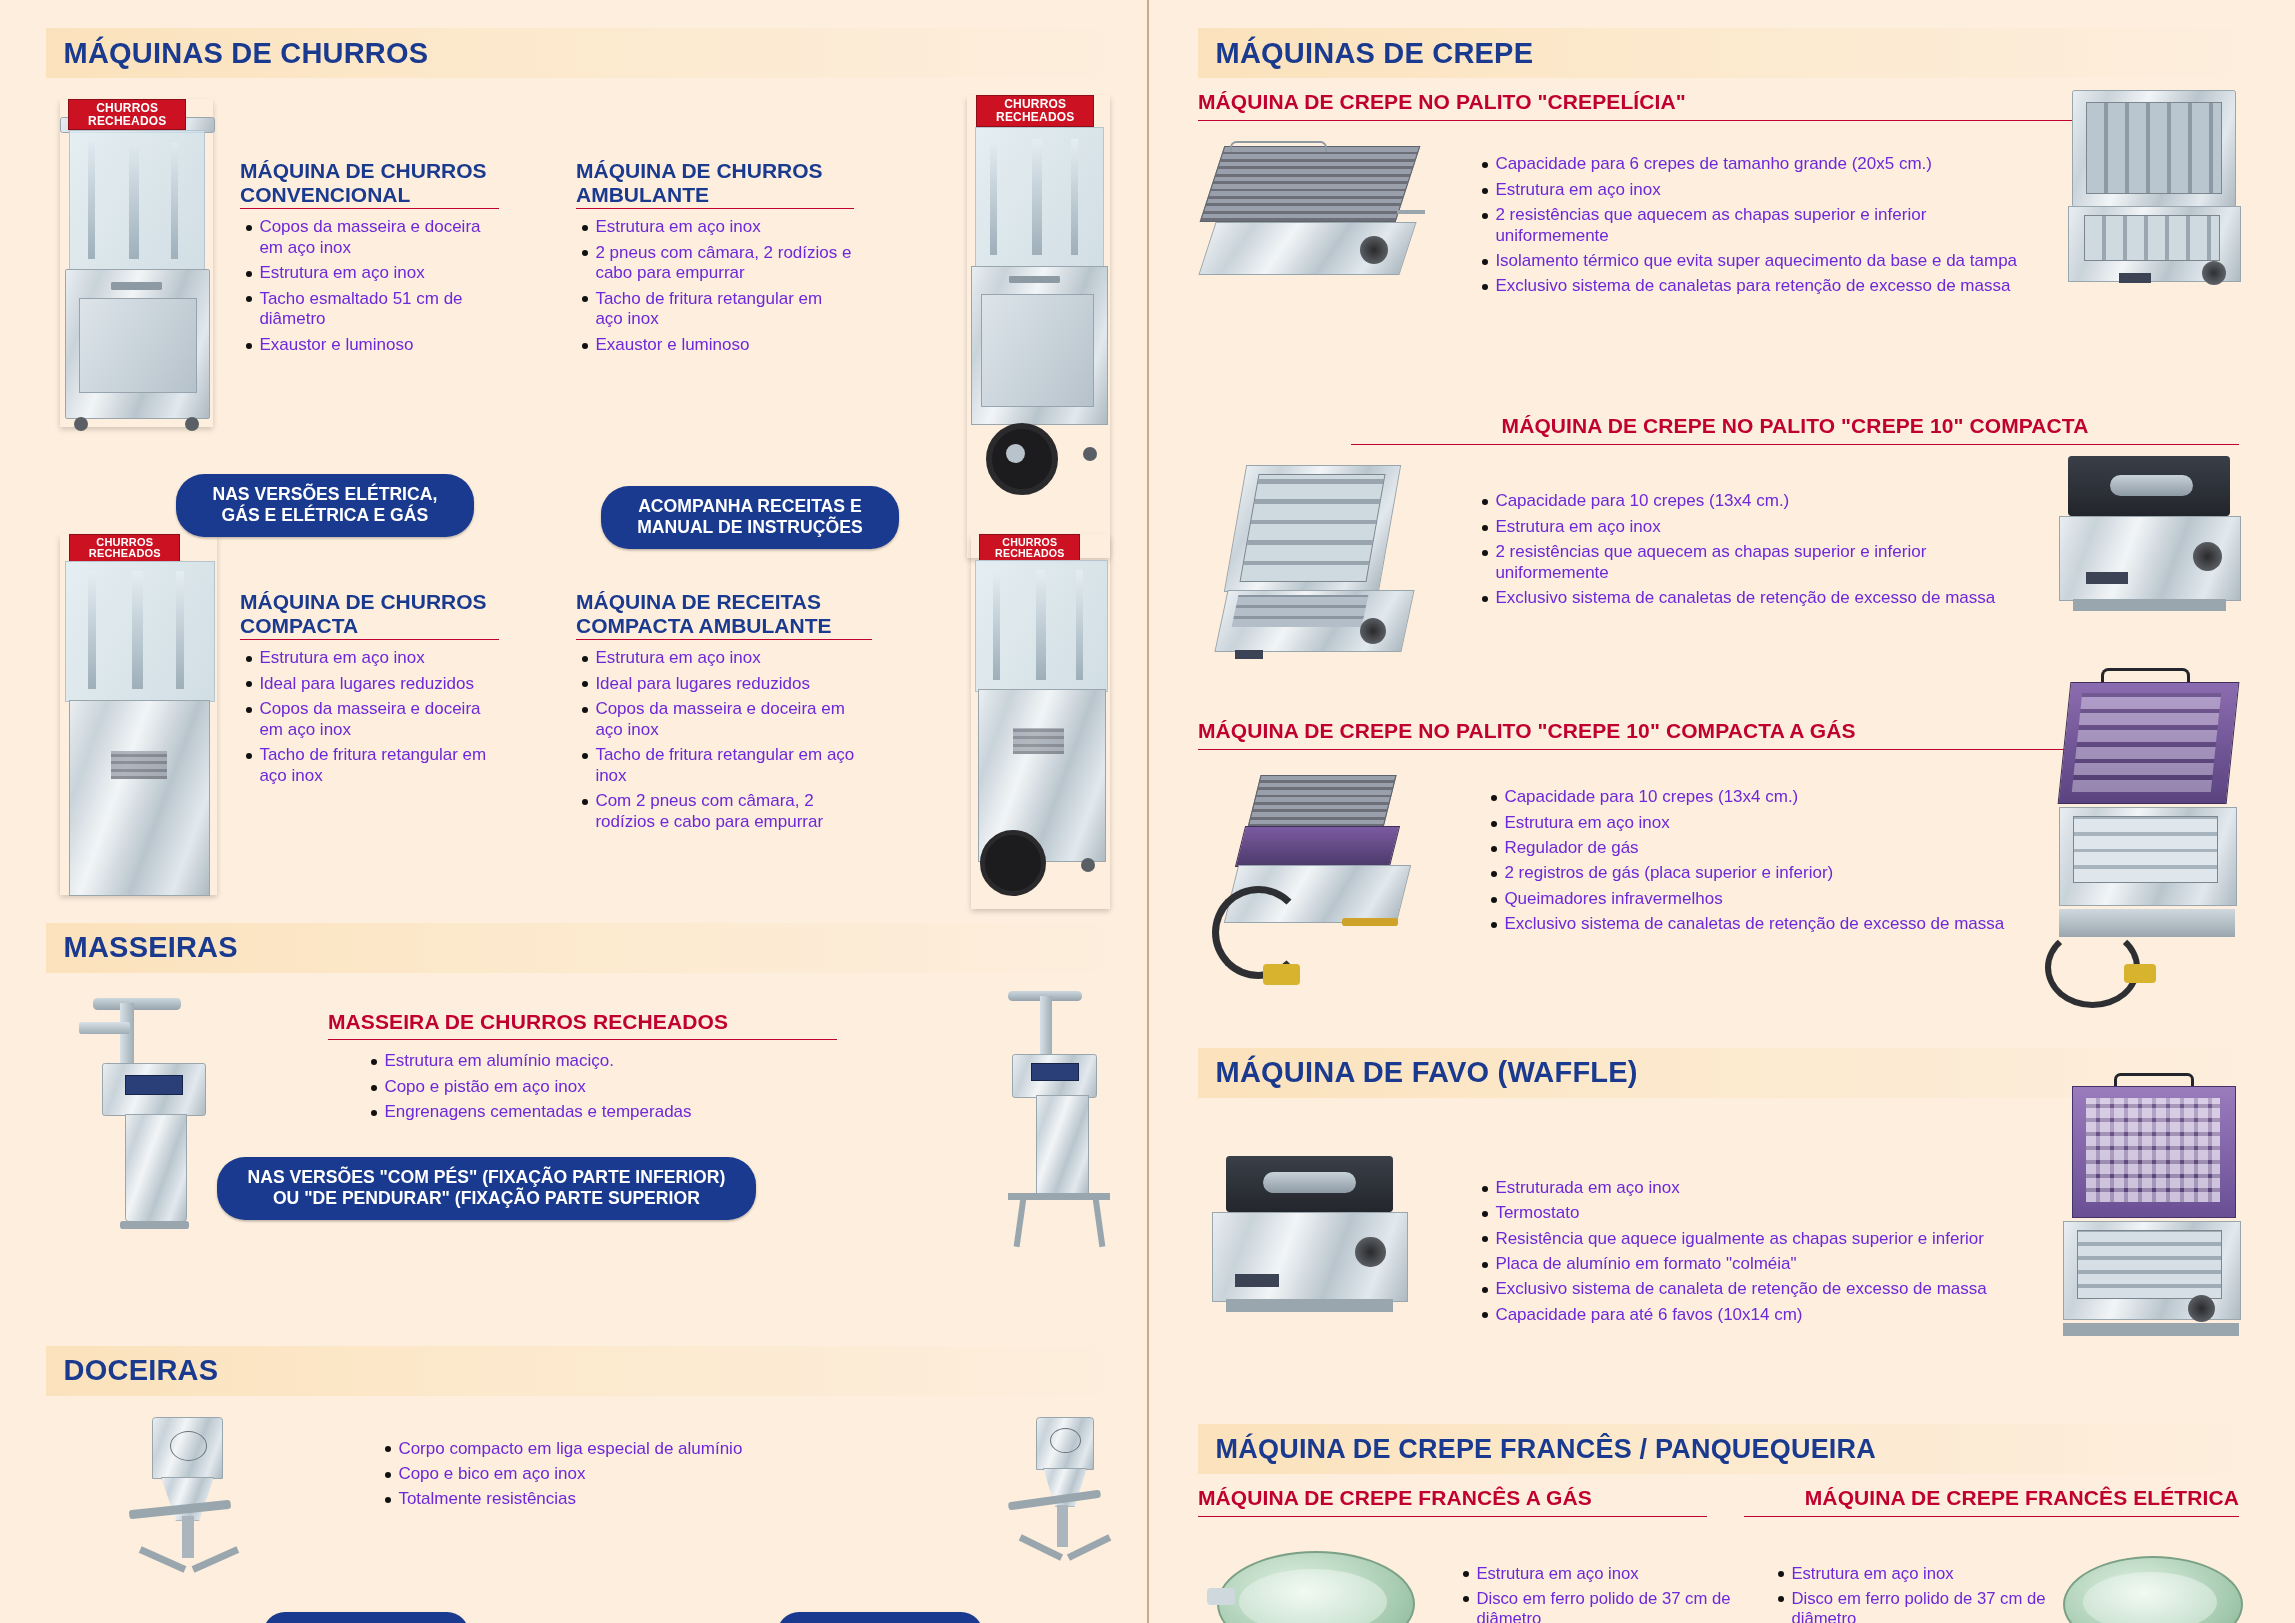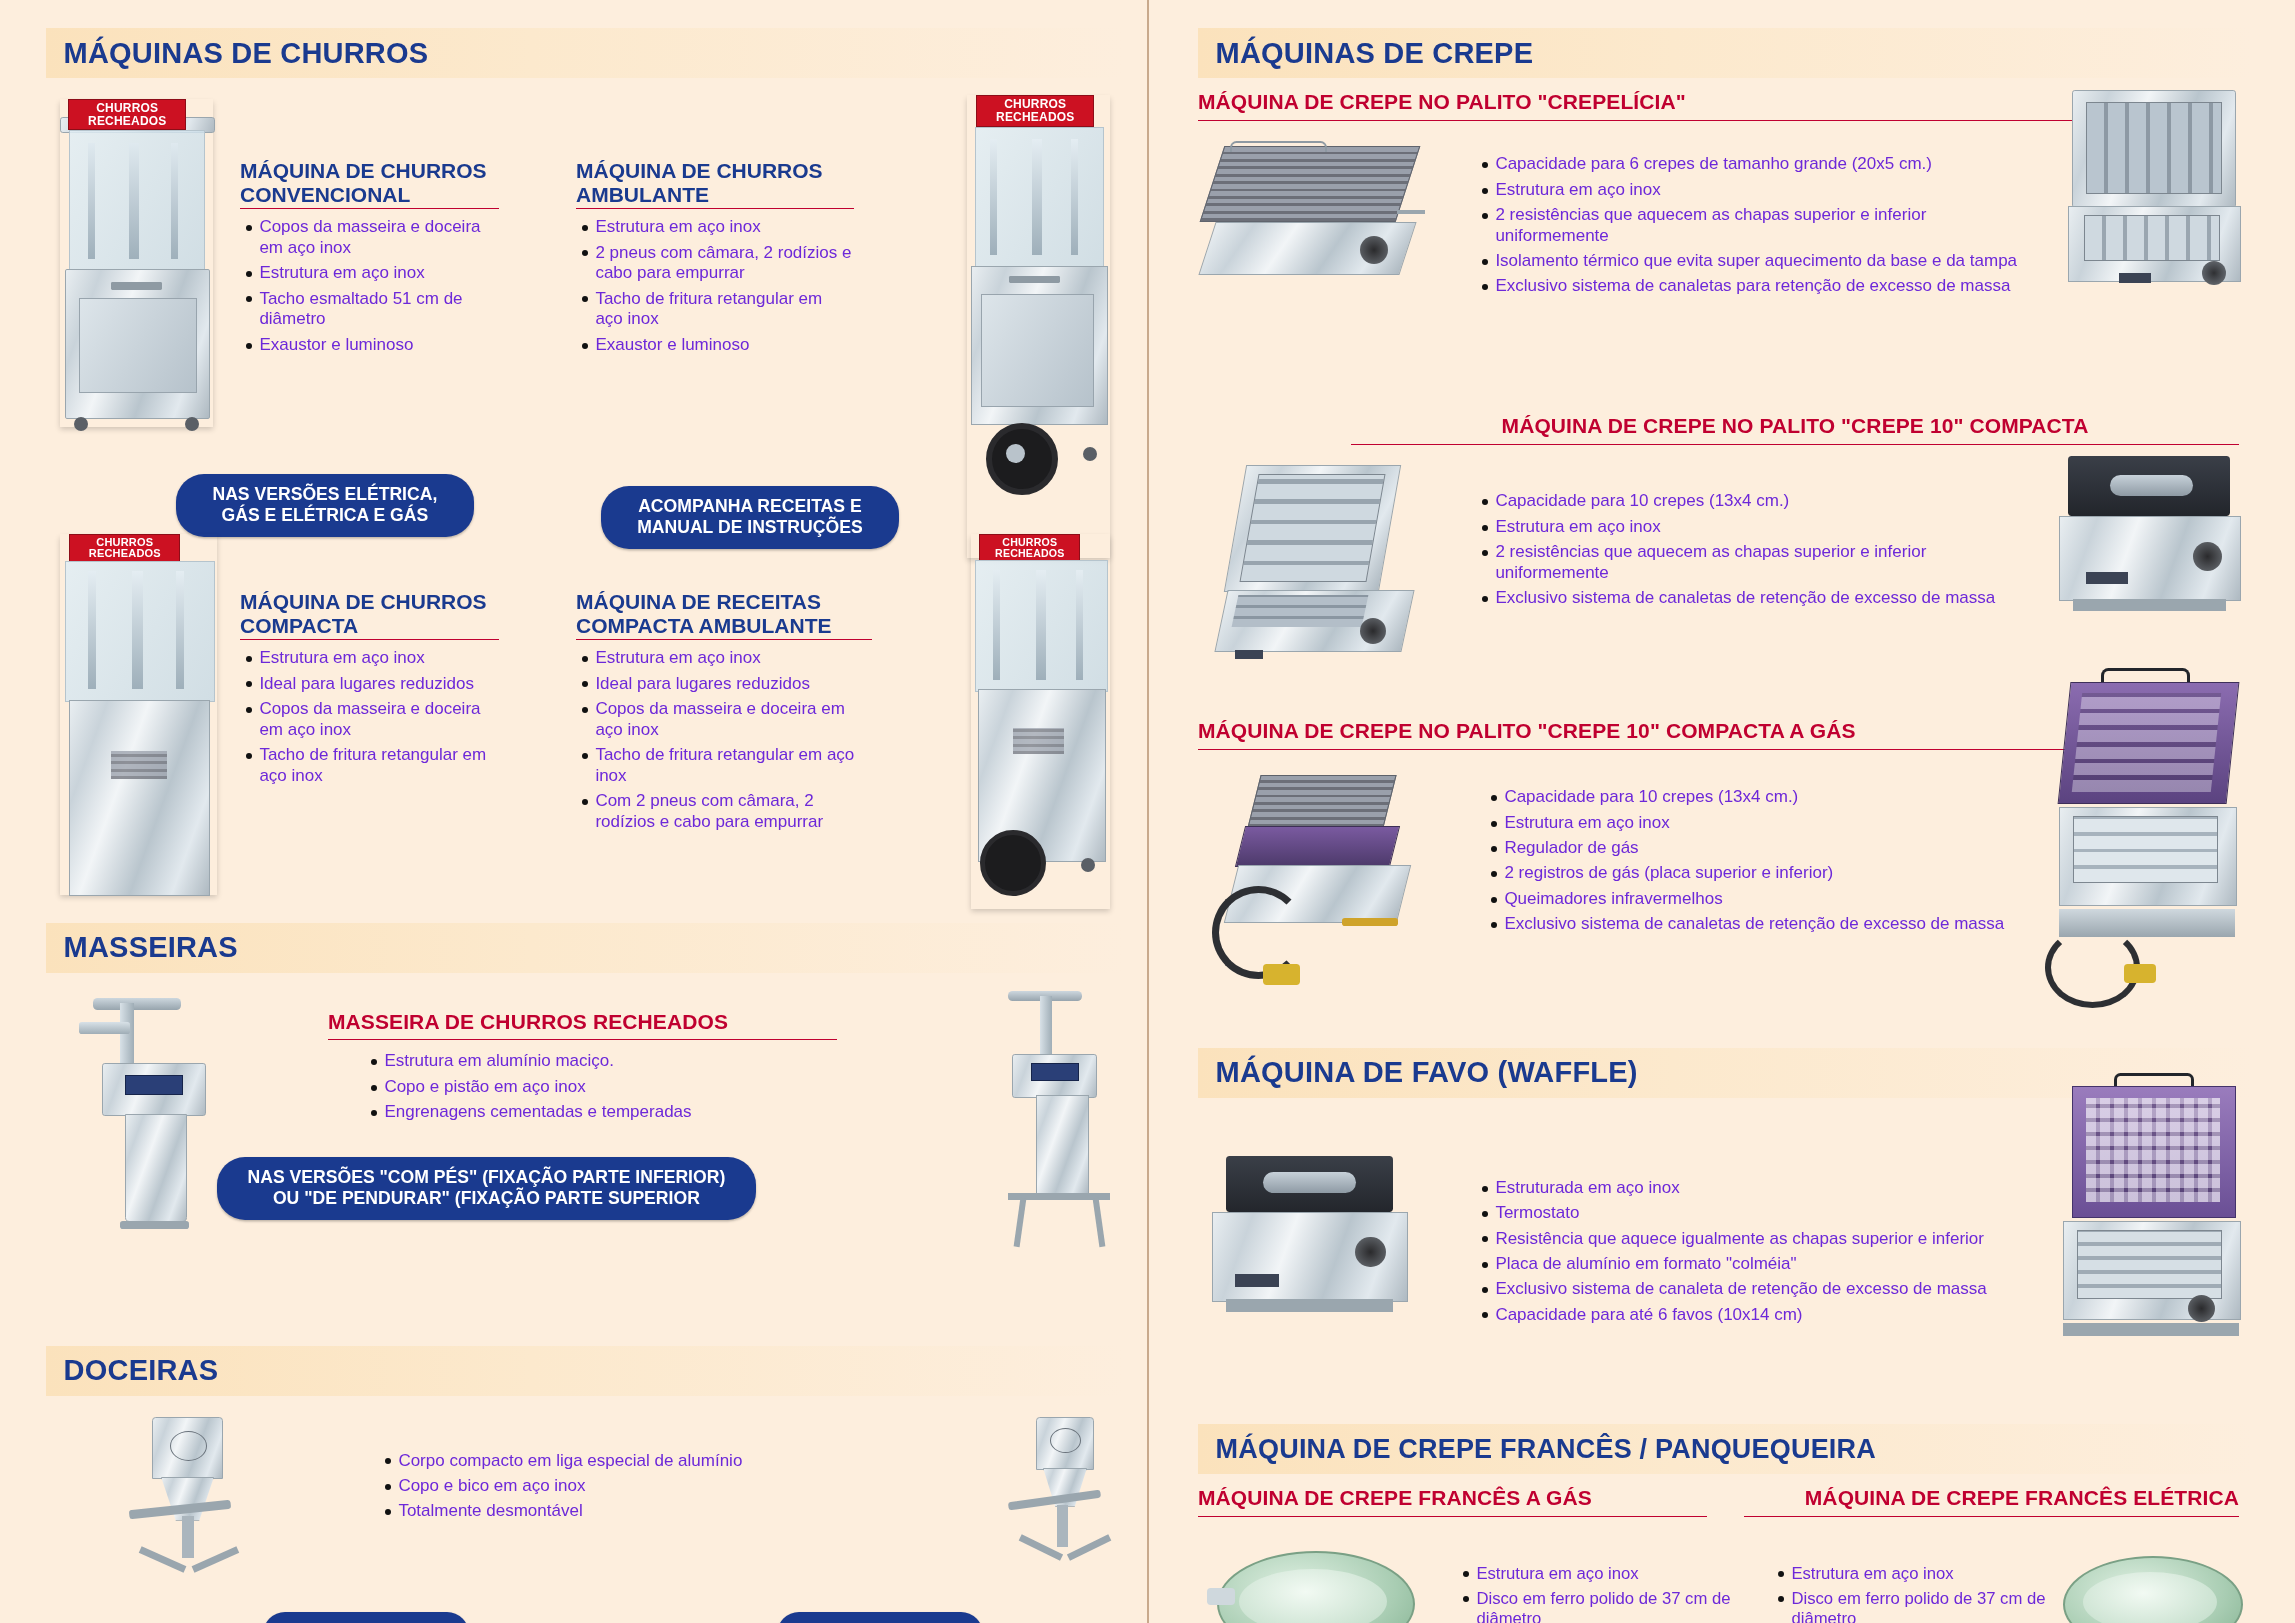--- a/index.html
+++ b/index.html
@@ -267,24 +267,24 @@
         <div class="abs metal" style="left:37px;top:0px;width:69px;height:60px;border-radius:3.7px 3.7px 0 0;"></div>
         <div class="abs" style="left:55px;top:14px;width:35px;height:28px;border:1.4px solid #6a737c;border-radius:50%;"></div>
         <div class="abs metal" style="left:46px;top:60px;width:51px;height:42px;clip-path:polygon(0 0,100% 0,72% 100%,28% 100%);"></div>
         <div class="abs" style="left:14px;top:88px;width:102px;height:9.3px;background:#9aa6ae;border-radius:2.8px;transform:rotate(-6deg);"></div>
         <div class="abs" style="left:67px;top:99px;width:12px;height:42px;background:#aab5bd;"></div>
         <div class="abs" style="left:23px;top:139px;width:49px;height:7.4px;background:#9aa6ae;transform:rotate(24deg);"></div>
         <div class="abs" style="left:76px;top:139px;width:49px;height:7.4px;background:#9aa6ae;transform:rotate(-24deg);"></div>
       </div>
 
       <div class="abs" style="left:296px;top:28px;width:509px;">
-        <ul class="bl" style="margin-left:37px;margin-top:15px;">
+        <ul class="bl" style="margin-left:37px;margin-top:3px;">
           <li>Corpo compacto em liga especial de alumínio</li>
           <li>Copo e bico em aço inox</li>
-          <li>Totalmente desmontável</li>
+          <li>Totalmente resistências</li>
         </ul>
       </div>
 
       <div class="ph abs" style="left:953px;top:9.3px;width:134px;height:194px;">
         <div class="abs metal" style="left:37px;top:0px;width:56px;height:51px;border-radius:3.7px 3.7px 0 0;"></div>
         <div class="abs" style="left:51px;top:11px;width:29px;height:23px;border:1.4px solid #6a737c;border-radius:50%;"></div>
         <div class="abs metal" style="left:44px;top:51px;width:42px;height:37px;clip-path:polygon(0 0,100% 0,72% 100%,28% 100%);"></div>
         <div class="abs" style="left:9.3px;top:79px;width:93px;height:8.3px;background:#9aa6ae;border-radius:2.8px;transform:rotate(-8deg);"></div>
         <div class="abs" style="left:58px;top:88px;width:11px;height:42px;background:#aab5bd;"></div>
         <div class="abs" style="left:18.5px;top:127px;width:46px;height:6.5px;background:#9aa6ae;transform:rotate(26deg);"></div>

